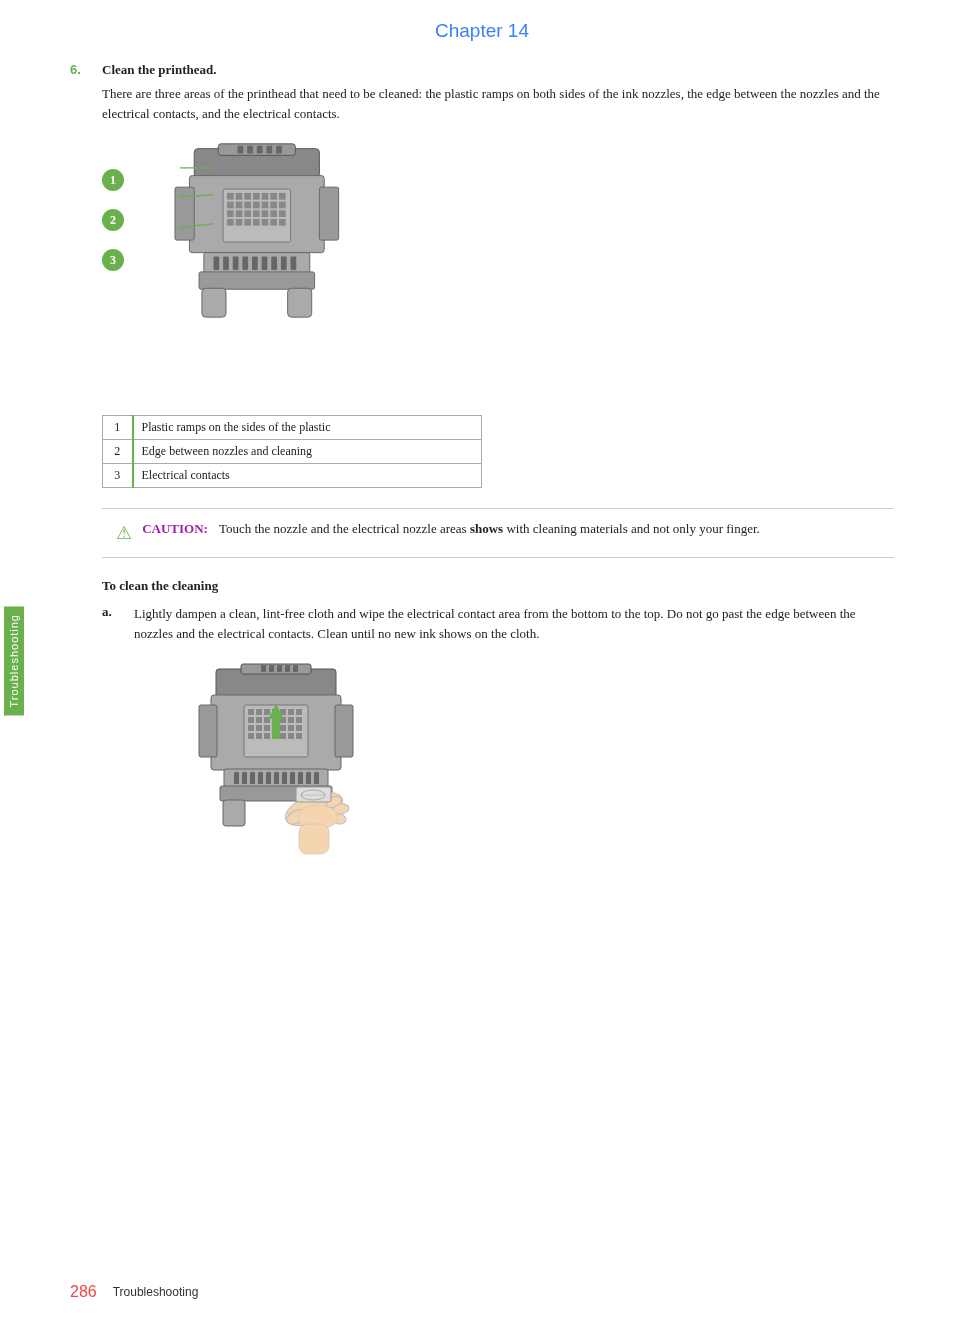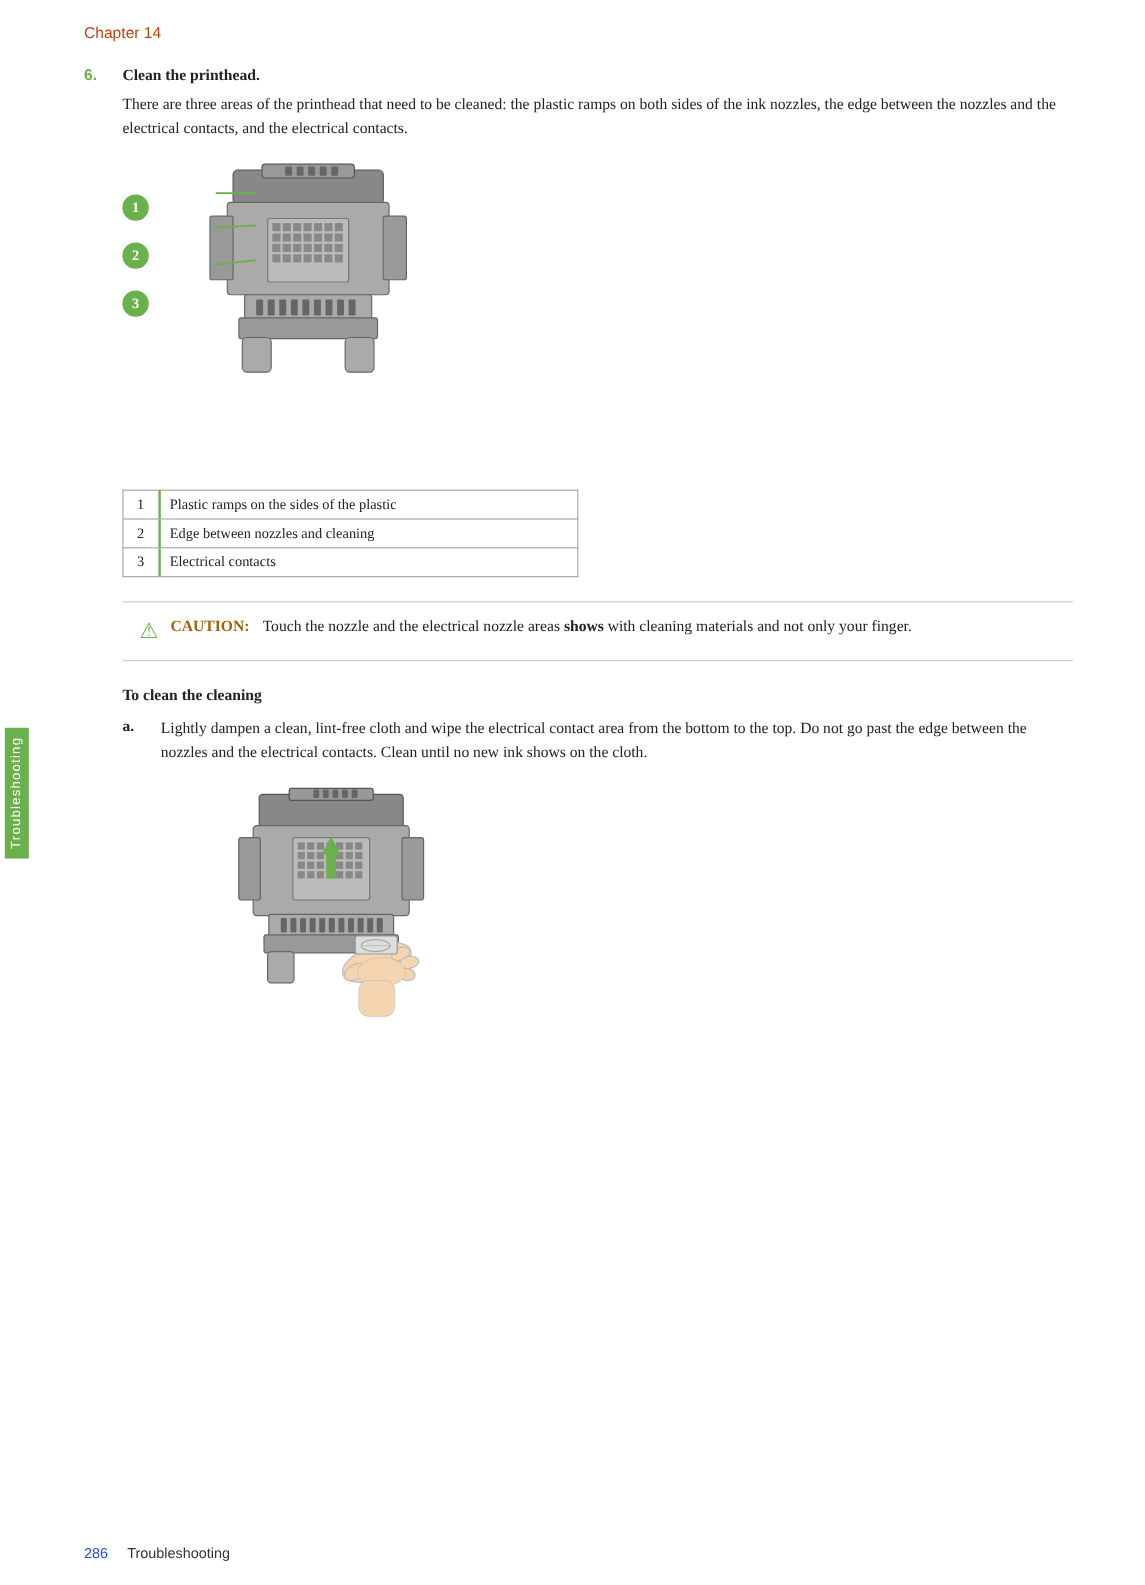--- a/index.html
+++ b/index.html
@@ -37,23 +37,24 @@
     }
 
     
     .main {
       margin-left: 30px;
       padding: 20px 60px 40px 40px;
     }
 
     
     .chapter-header {
-      color: #c2410c;
-      font-size: 13px;
+      color: #3b82f6;
+      font-size: 19px;
       margin-bottom: 20px;
+      text-align: center;
     }
 
     
     .step-row {
       display: flex;
       gap: 12px;
       margin-bottom: 8px;
     }
     .step-number {
       color: #6ab04c;
@@ -140,21 +141,21 @@
       gap: 10px;
       line-height: 1.5;
     }
     .caution-icon {
       color: #6ab04c;
       font-size: 18px;
       margin-top: 1px;
       flex-shrink: 0;
     }
     .caution-label {
-      color: #a16207;
+      color: #a21caf;
       font-weight: bold;
       margin-right: 8px;
     }
 
     
     .sub-section-title {
       font-weight: bold;
       margin: 20px 0 10px 0;
     }
 
@@ -183,22 +184,22 @@
       position: absolute;
       bottom: 20px;
       left: 30px;
       right: 0;
       display: flex;
       align-items: center;
       gap: 16px;
       padding-left: 40px;
     }
     .page-number {
-      font-size: 12px;
-      color: #1d4ed8;
+      font-size: 16px;
+      color: #ef4444;
     }
     .footer-label {
       font-size: 12px;
       color: #333;
     }
   </style>
 </head>
 <body>
 
 <div class="sidebar">

